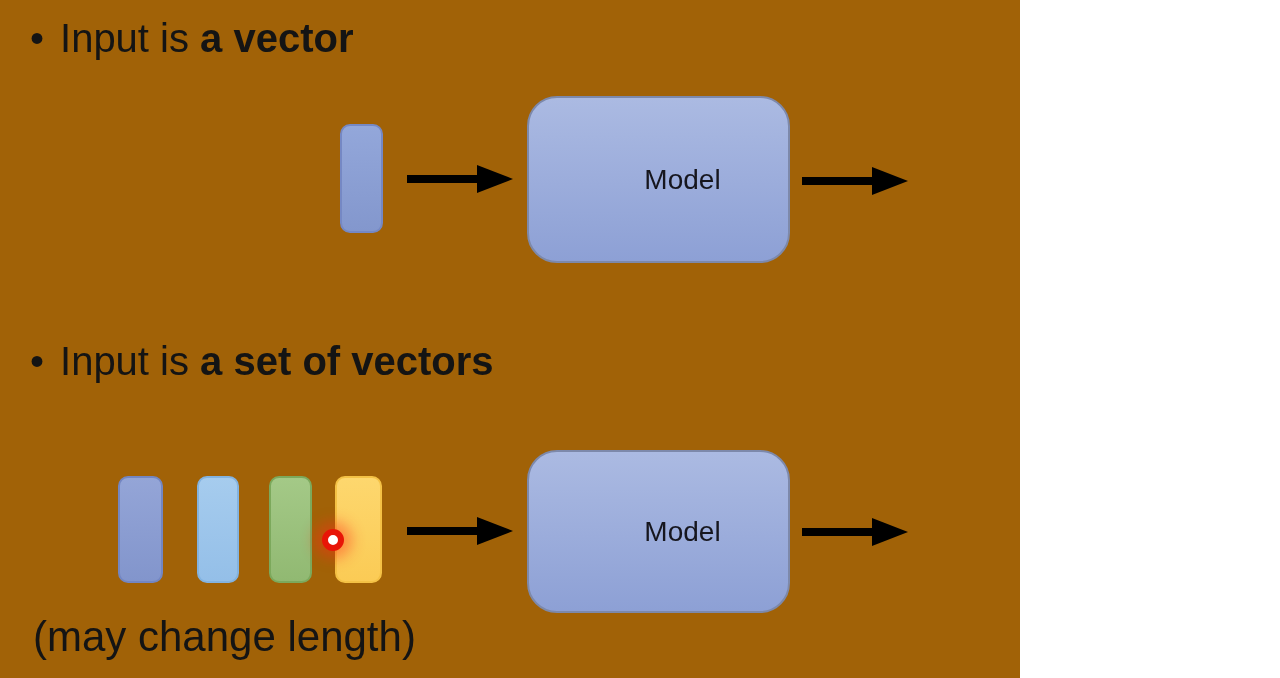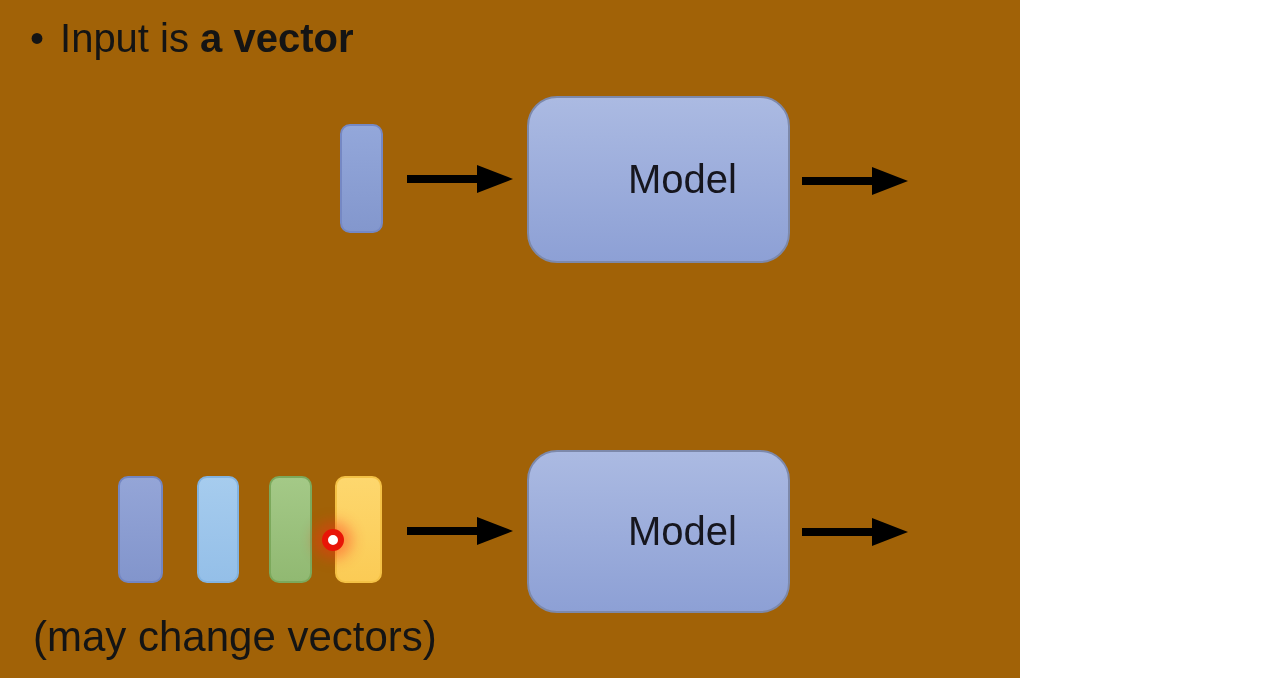--- a/index.html
+++ b/index.html
@@ -52,21 +52,21 @@
   }
 
   .model-box {
     position: absolute;
     border: 2px solid;
     border-radius: 30px;
     box-sizing: border-box;
     display: flex;
     align-items: center;
     justify-content: center;
-    font-size: 40px;
+    font-size: 28px;
     color: #16161e;
     padding-left: 48px;
   }
   .model-1 { left: 527px; top: 96px;  width: 263px; height: 167px; }
   .model-2 { left: 527px; top: 450px; width: 263px; height: 163px; }
 
   .arrow { position: absolute; width: 106px; height: 30px; }
   .arrow-in-1  { left: 407px; top: 164px; }
   .arrow-out-1 { left: 802px; top: 166px; }
   .arrow-in-2  { left: 407px; top: 516px; }
@@ -117,20 +117,21 @@
   <div class="model-box model-1" style="background: linear-gradient(rgb(171, 186, 226) 0%, rgb(141, 160, 213) 100%); border-color: rgb(125, 137, 171);">
     <span>Model</span>
   </div>
 
   <svg class="arrow arrow-out-1" viewBox="0 0 106 30">
     <line x1="0" y1="15" x2="74" y2="15" stroke="#000000" stroke-width="8"></line>
     <polygon points="70,1 106,15 70,29" fill="#000000"></polygon>
   </svg>
 
 
+  <div class="bullet bullet-2"><span class="marker">•</span><span>Input is </span><b>a set of vectors</b></div>
 
   <div class="vec vec-row v1" style="background: linear-gradient(rgb(148, 165, 215) 0%, rgb(130, 149, 204) 100%); border-color: rgb(115, 134, 194);"></div>
   <div class="vec vec-row v2" style="background: linear-gradient(rgb(166, 204, 238) 0%, rgb(148, 191, 232) 100%); border-color: rgb(131, 179, 224);"></div>
   <div class="vec vec-row v3" style="background: linear-gradient(rgb(164, 201, 135) 0%, rgb(145, 185, 114) 100%); border-color: rgb(124, 169, 92);"></div>
   <div class="vec vec-row v4" style="background: linear-gradient(rgb(253, 215, 110) 0%, rgb(251, 203, 85) 100%); border-color: rgb(244, 193, 69);"></div>
 
   <div class="laser" style="border-color: rgb(232, 21, 7); box-shadow: rgba(255, 45, 25, 0.42) 0px 0px 14px 8px;"></div>
 
   <svg class="arrow arrow-in-2" viewBox="0 0 106 30">
     <line x1="0" y1="15" x2="74" y2="15" stroke="#000000" stroke-width="8"></line>
@@ -140,16 +141,16 @@
   <div class="model-box model-2" style="background: linear-gradient(rgb(171, 186, 226) 0%, rgb(141, 160, 213) 100%); border-color: rgb(125, 137, 171);">
     <span>Model</span>
   </div>
 
   <svg class="arrow arrow-out-2" viewBox="0 0 106 30">
     <line x1="0" y1="15" x2="74" y2="15" stroke="#000000" stroke-width="8"></line>
     <polygon points="70,1 106,15 70,29" fill="#000000"></polygon>
   </svg>
 
 
-  <div class="note">(may change vectors)</div>
+  <div class="note">(may change length)</div>
 
 
 </div>
 
 </body></html>

